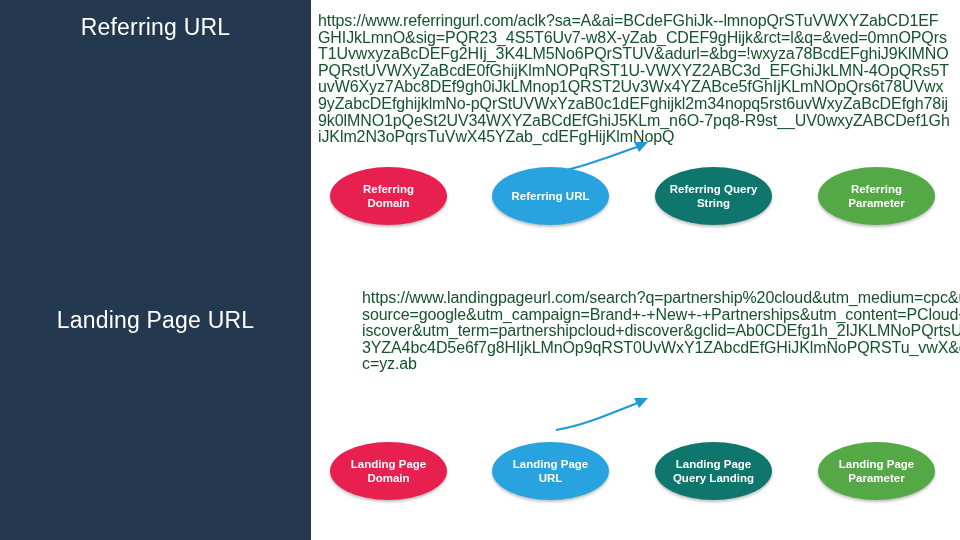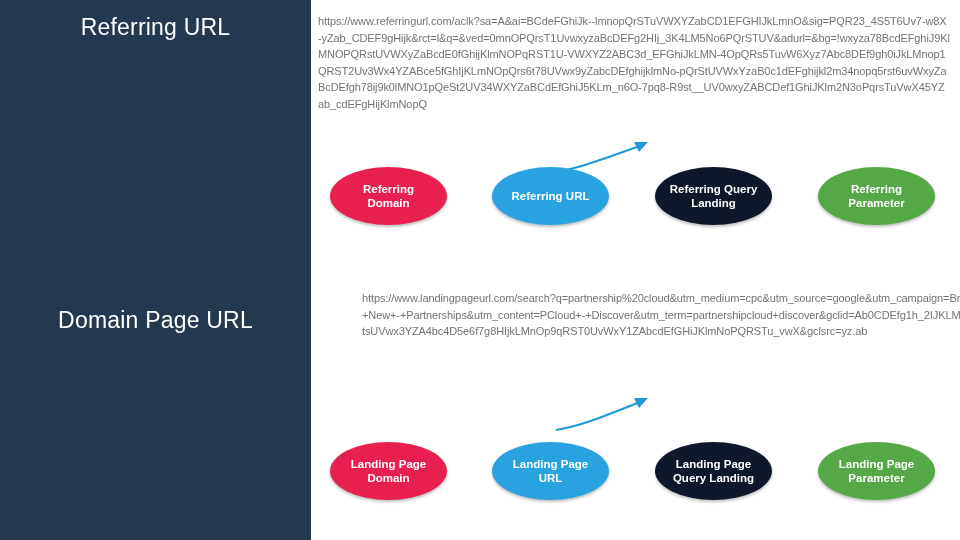--- a/index.html
+++ b/index.html
@@ -36,22 +36,22 @@
     letter-spacing: 0.2px;
     text-align: center;
     width: 311px;
     left: 0;
   }
   .panel-label.referring { top: 14px; }
   .panel-label.landing { top: 307px; }
 
   .url-text {
     position: absolute;
-    color: #737373;
-    font-size: 11px;
+    color: #14532d;
+    font-size: 16px;
     line-height: 16.6px;
     font-family: "Liberation Sans", sans-serif;
     word-break: break-all;
     letter-spacing: -0.1px;
   }
   .url-referring {
     left: 318px;
     top: 13px;
     width: 632px;
   }
@@ -82,40 +82,40 @@
   .row1 { top: 167px; }
   .row2 { top: 442px; }
 
   .col1 { left: 330px; width: 117px; height: 58px; }
   .col2 { left: 492px; width: 117px; height: 58px; }
   .col3 { left: 655px; width: 117px; height: 58px; }
   .col4 { left: 818px; width: 117px; height: 58px; }
 
   .c-domain { background: #e8204f; }
   .c-url { background: #29a3e0; }
-  .c-query { background: #0f172a; }
+  .c-query { background: #0f766e; }
   .c-param { background: #55a846; }
 
   .arrow-svg {
     position: absolute;
     left: 0;
     top: 0;
     width: 960px;
     height: 540px;
     pointer-events: none;
   }
 </style>
 </head>
 <body>
 
 <div class="slide">
 
   <div class="left-panel">
     <div class="panel-label referring">Referring URL</div>
-    <div class="panel-label landing">Domain Page URL</div>
+    <div class="panel-label landing">Landing Page URL</div>
   </div>
 
   <div class="url-text url-referring">https://www.referringurl.com/aclk?sa=A&amp;ai=BCdeFGhiJk--lmnopQrSTuVWXYZabCD1EFGHIJkLmnO&amp;sig=PQR23_4S5T6Uv7-w8X-yZab_CDEF9gHijk&amp;rct=l&amp;q=&amp;ved=0mnOPQrsT1UvwxyzaBcDEFg2HIj_3K4LM5No6PQrSTUV&amp;adurl=&amp;bg=!wxyza78BcdEFghiJ9KlMNOPQRstUVWXyZaBcdE0fGhijKlmNOPqRST1U-VWXYZ2ABC3d_EFGhiJkLMN-4OpQRs5TuvW6Xyz7Abc8DEf9gh0iJkLMnop1QRST2Uv3Wx4YZABce5fGhIjKLmNOpQrs6t78UVwx9yZabcDEfghijklmNo-pQrStUVWxYzaB0c1dEFghijkl2m34nopq5rst6uvWxyZaBcDEfgh78ij9k0lMNO1pQeSt2UV34WXYZaBCdEfGhiJ5KLm_n6O-7pq8-R9st__UV0wxyZABCDef1GhiJKlm2N3oPqrsTuVwX45YZab_cdEFgHijKlmNopQ</div>
   <div class="url-text url-landing">https://www.landingpageurl.com/search?q=partnership%20cloud&amp;utm_medium=cpc&amp;utm_source=google&amp;utm_campaign=Brand+-+New+-+Partnerships&amp;utm_content=PCloud+-+Discover&amp;utm_term=partnershipcloud+discover&amp;gclid=Ab0CDEfg1h_2IJKLMNoPQrtsUVwx3YZA4bc4D5e6f7g8HIjkLMnOp9qRST0UvWxY1ZAbcdEfGHiJKlmNoPQRSTu_vwX&amp;gclsrc=yz.ab</div>
 
   <svg class="arrow-svg" viewBox="0 0 960 540">
     <path d="M 556 172 C 580 168 600 160 640 146" stroke="#1f9ad6" stroke-width="2.2" fill="none"></path>
     <polygon points="648,142 634,142 639,152" fill="#1f9ad6"></polygon>
     <path d="M 556 430 C 580 426 600 418 640 402" stroke="#1f9ad6" stroke-width="2.2" fill="none"></path>
     <polygon points="648,398 634,398 639,408" fill="#1f9ad6"></polygon>
@@ -129,21 +129,21 @@
   </div>
   <div class="pill row1 col2 c-url">
     <div>
       <span>Referring URL</span>
       <span></span>
     </div>
   </div>
   <div class="pill row1 col3 c-query">
     <div>
       <span>Referring Query</span>
-      <span>Landing</span>
+      <span>String</span>
     </div>
   </div>
   <div class="pill row1 col4 c-param">
     <div>
       <span>Referring</span>
       <span>Parameter</span>
     </div>
   </div>
 
   <div class="pill row2 col1 c-domain">

